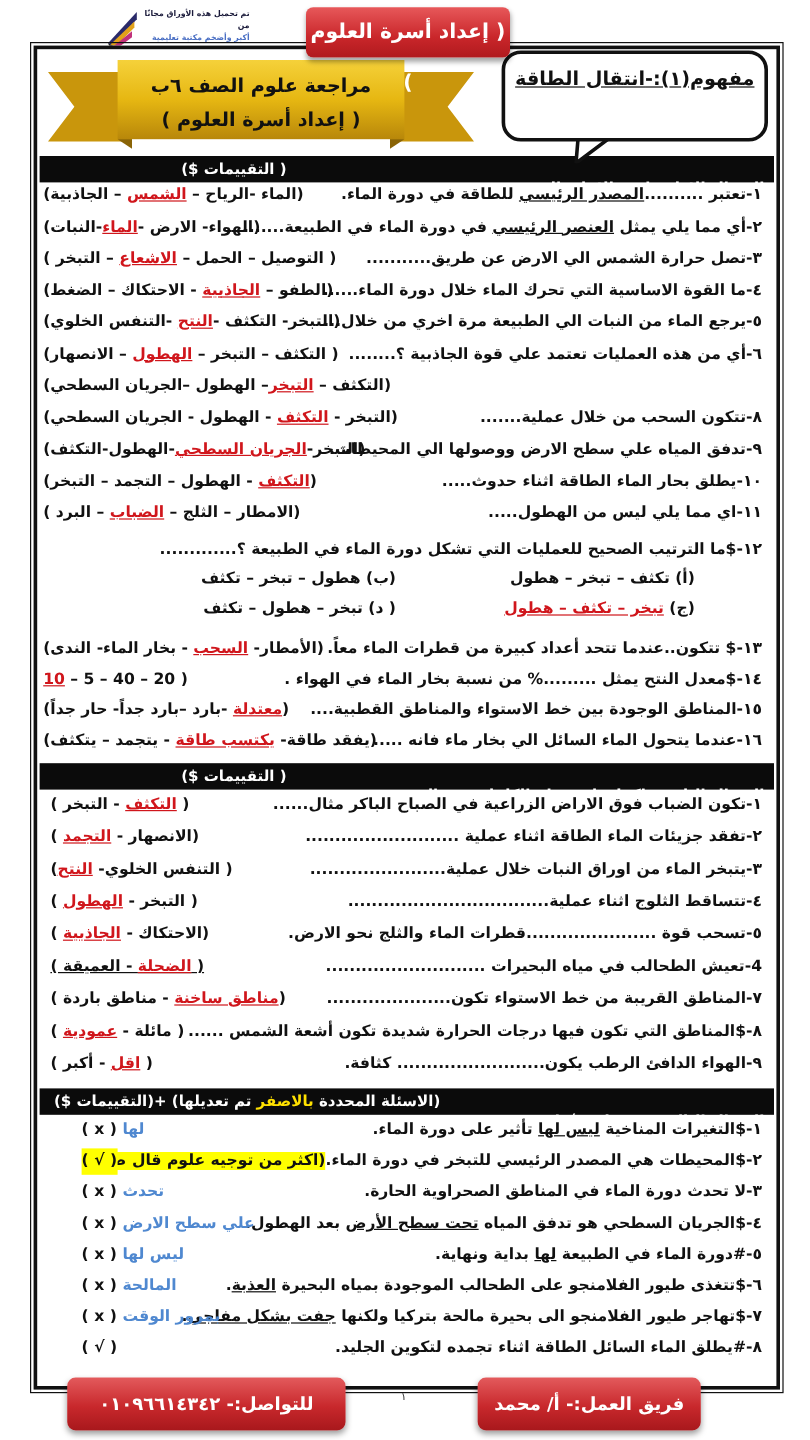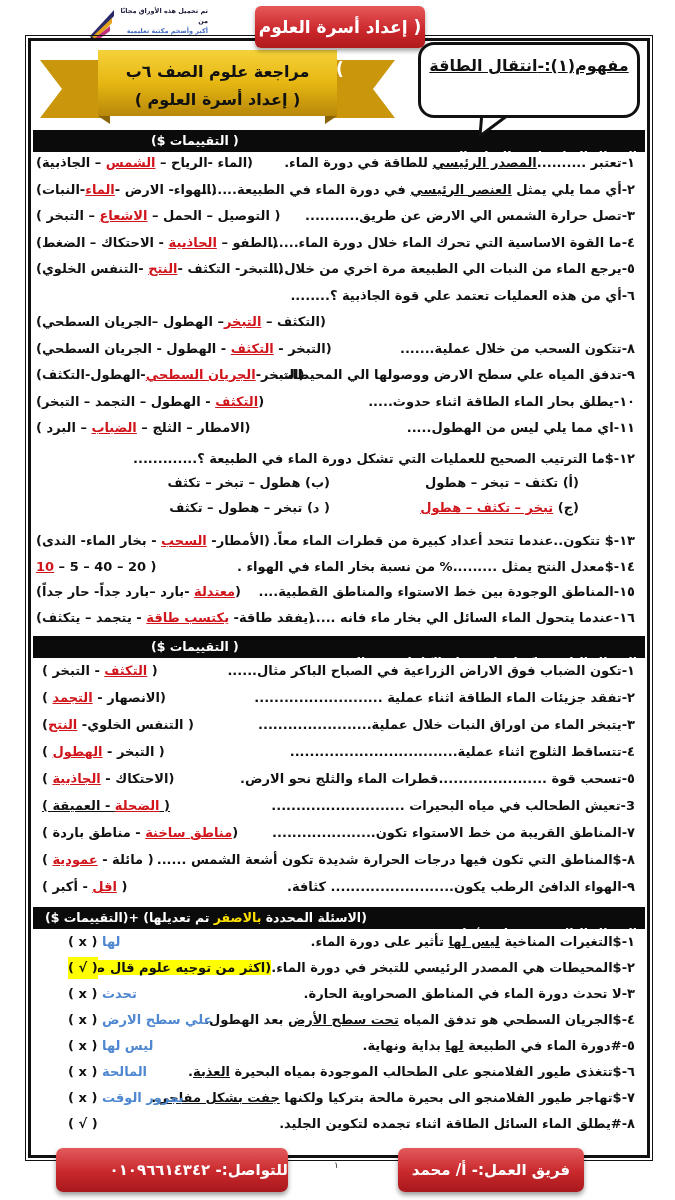--- a/index.html
+++ b/index.html
@@ -134,20 +134,21 @@
     <div class="q" style="top:231.5px;">
       <span class="stem"><span>٤-ما القوة الاساسية التي تحرك الماء خلال دورة الماء......</span></span>
       <span class="opts"><span>(الطفو – </span><span class="ans">الجاذبية</span><span> - الاحتكاك – الضغط)</span></span>
     </div>
     <div class="q" style="top:258px;">
       <span class="stem"><span>٥-يرجع الماء من النبات الي الطبيعة مرة اخري من خلال...</span></span>
       <span class="opts"><span>(التبخر- التكثف -</span><span class="ans">النتح</span><span> -التنفس الخلوي)</span></span>
     </div>
     <div class="q" style="top:284.5px;">
       <span class="stem"><span>٦-أي من هذه العمليات تعتمد علي قوة الجاذبية ؟........</span></span>
+      <span class="opts"><span>( التكثف – التبخر – </span><span class="ans">الهطول</span><span> – الانصهار)</span></span>
     </div>
     <div class="q" style="top:311px;">
       <span class="opts"><span>(التكثف – </span><span class="ans">التبخر</span><span>– الهطول –الجريان السطحي)</span></span>
     </div>
     <div class="q" style="top:337.5px;">
       <span class="stem"><span>٨-تتكون السحب من خلال عملية.......</span></span>
       <span class="opts"><span>(التبخر - </span><span class="ans">التكثف</span><span> - الهطول - الجريان السطحي)</span></span>
     </div>
     <div class="q" style="top:364px;">
       <span class="stem"><span>٩-تدفق المياه علي سطح الارض ووصولها الي المحيطات.</span></span>
@@ -212,21 +213,21 @@
     </div>
     <div class="q" style="top:741px;">
       <span class="stem">٤-تتساقط الثلوج اثناء عملية..................................</span>
       <span class="opts" style="left:6px;"><span>( التبخر - </span><span class="ans">الهطول</span><span> )</span></span>
     </div>
     <div class="q" style="top:768px;">
       <span class="stem">٥-تسحب قوة ......................قطرات الماء والثلج نحو الارض.</span>
       <span class="opts" style="left:6px;"><span>(الاحتكاك - </span><span class="ans">الجاذبية</span><span> )</span></span>
     </div>
     <div class="q" style="top:795px;">
-      <span class="stem">3-تعيش الطحالب في مياه البحيرات ...........................</span>
+      <span class="stem">4-تعيش الطحالب في مياه البحيرات ...........................</span>
       <span class="opts" style="left:6px;text-decoration:underline;"><span>( </span><span class="ans">الضحلة</span><span> - العميقة )</span></span>
     </div>
     <div class="q" style="top:822px;">
       <span class="stem">٧-المناطق القريبة من خط الاستواء تكون.....................</span>
       <span class="opts" style="left:6px;"><span>(</span><span class="ans">مناطق ساخنة</span><span> - مناطق باردة )</span></span>
     </div>
     <div class="q" style="top:849px;">
       <span class="stem">٨-$المناطق التي تكون فيها درجات الحرارة شديدة تكون أشعة الشمس ......</span>
       <span class="opts" style="left:6px;"><span>( مائلة - </span><span class="ans">عمودية</span><span> )</span></span>
     </div>
@@ -280,14 +281,14 @@
       <span class="corr">بمرور الوقت</span>
       <span class="mark-box">( x )</span>
     </div>
     <div class="q" style="top:1113px;">
       <span class="stem"><span>٨-#يطلق الماء السائل الطاقة اثناء تجمده لتكوين الجليد.</span></span>
       <span class="mark-box">( √ )</span>
     </div>
   </div>
 
 <div class="footer-btn" style="left:398px; width:186px;">فريق العمل:- أ/ محمد حفينة</div>
-<div class="footer-btn" style="left:56px; width:232px;text-align:right;">للتواصل:- ٠١٠٩٦٦١٤٣٤٢</div>
+<div class="footer-btn" style="left:56px; width:232px;">للتواصل:- ٠١٠٩٦٦١٤٣٤٢</div>
 <div class="page-num">١</div>
 
 </body></html>

